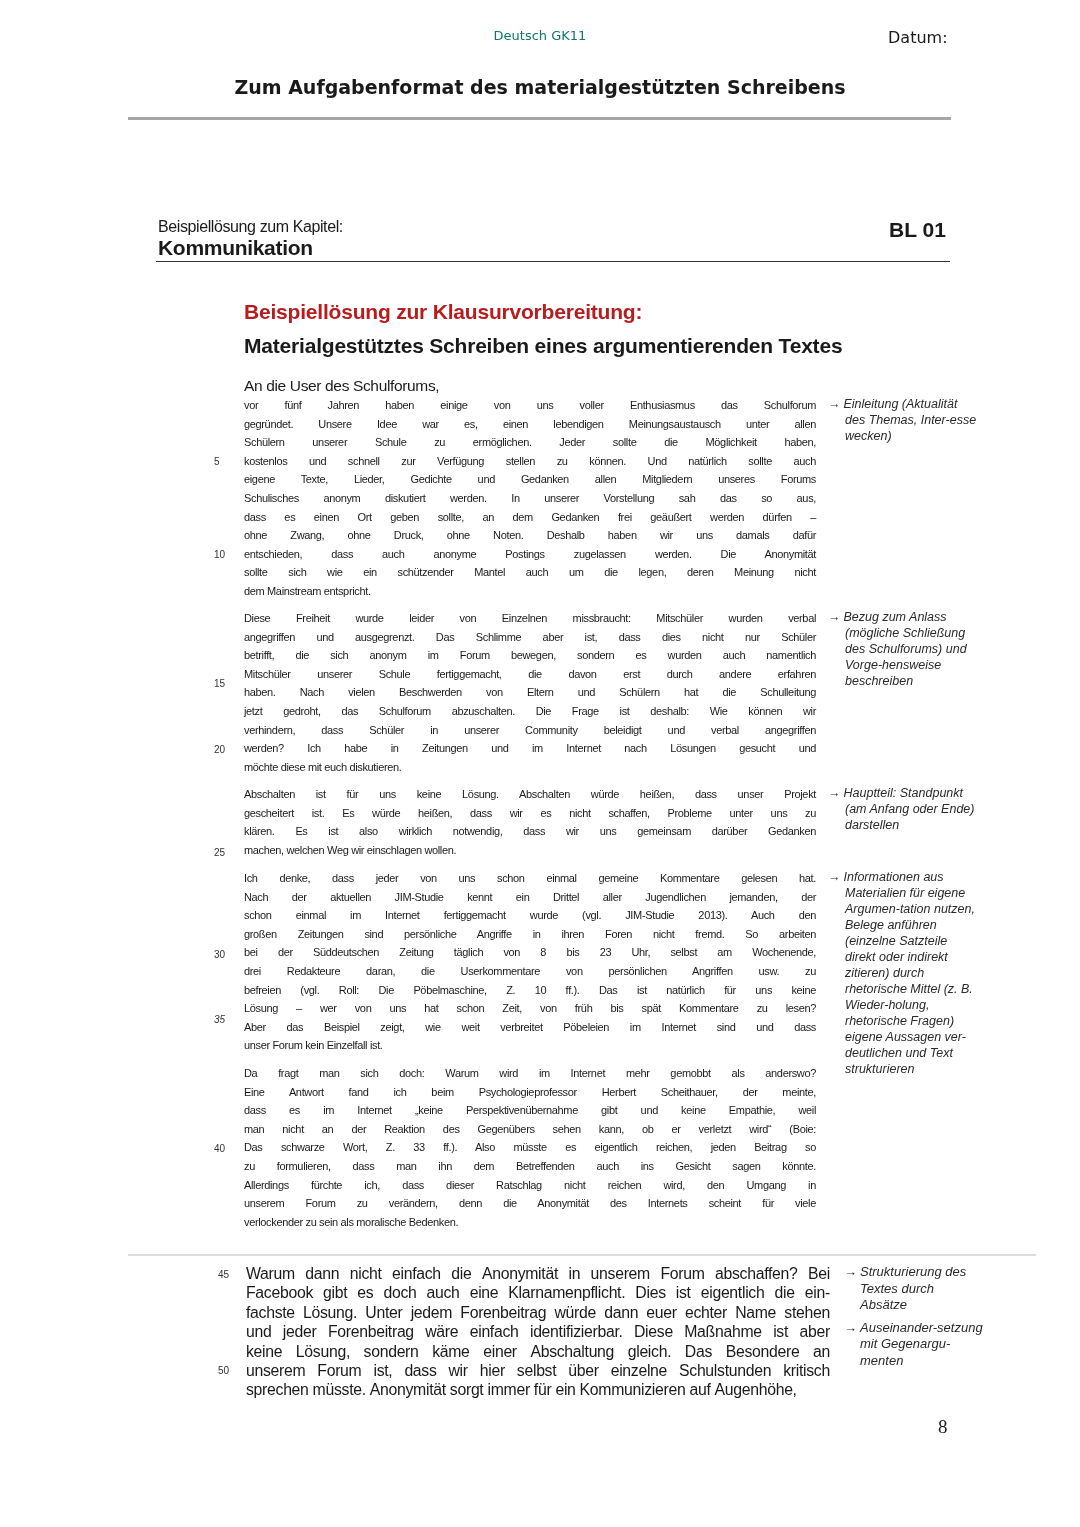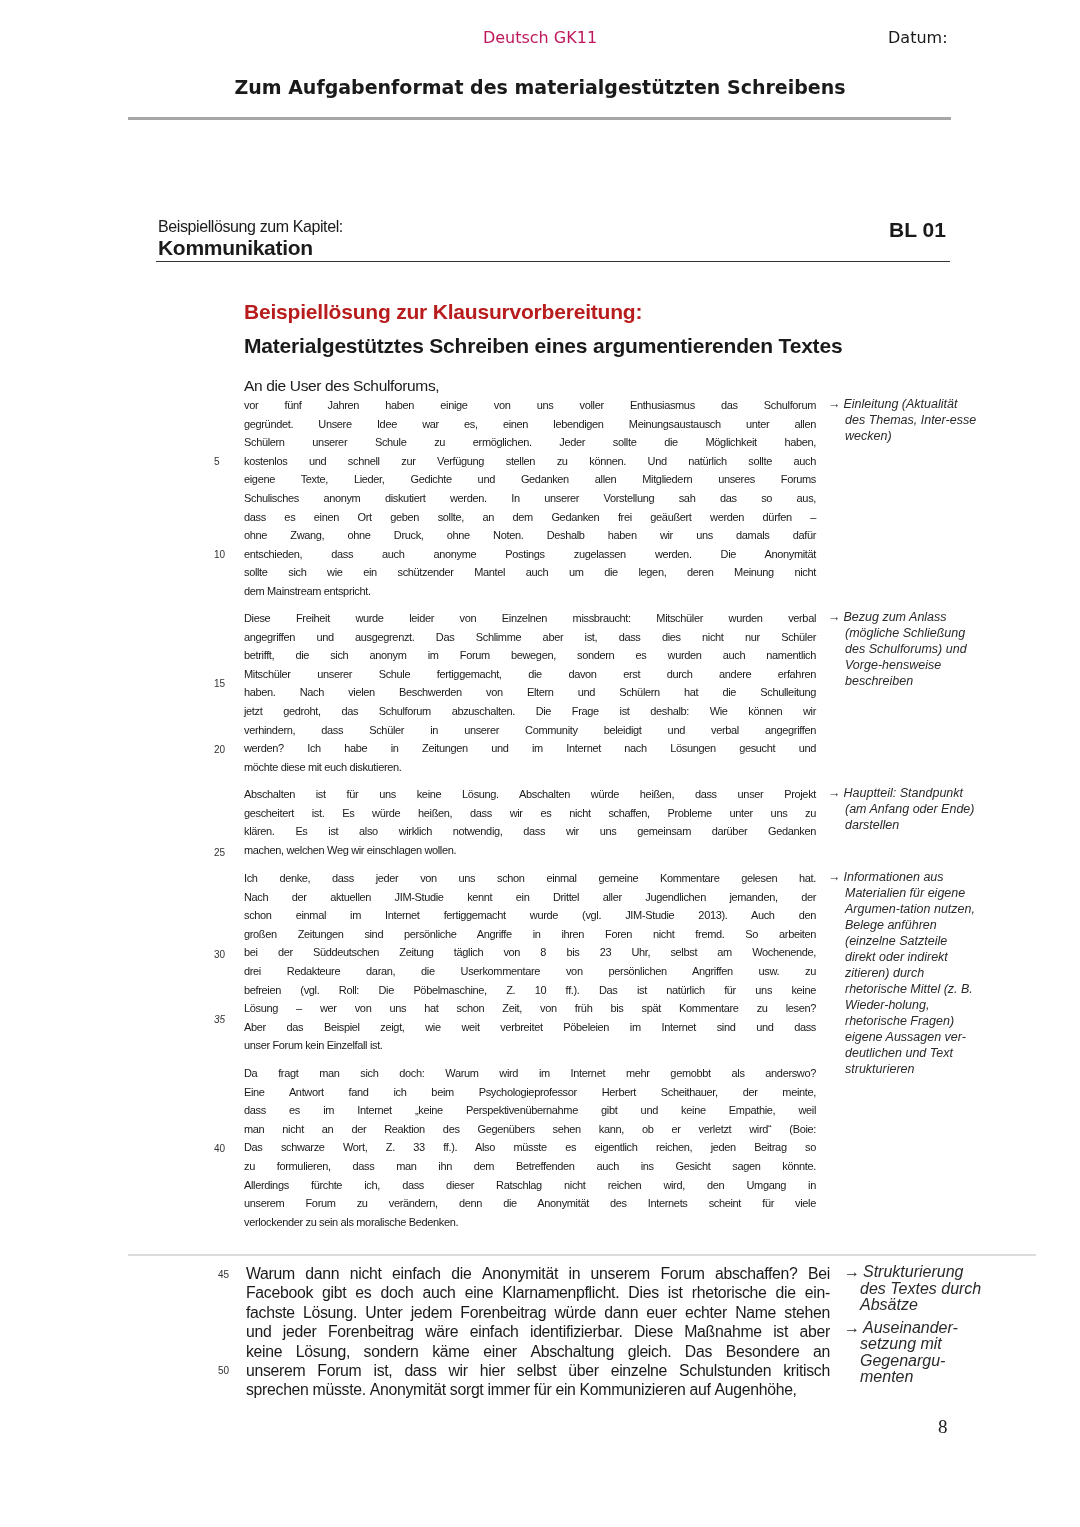--- a/index.html
+++ b/index.html
@@ -1,18 +1,18 @@
 <!DOCTYPE html>
 <html><head>
 <meta charset="utf-8">
 <style>
   html, body { margin:0; padding:0; background:#ffffff; }
   body { width:1080px; height:1527px; position:relative; overflow:hidden; color:#1a1a1a; }
   .abs { position:absolute; }
-  .hdr-course { left:0; width:1080px; top:28px; text-align:center; font-family:"DejaVu Sans", sans-serif; font-size:16px; color:#be185d; }
+  .hdr-course { left:0; width:1080px; top:28px; text-align:center; font-family:"DejaVu Sans", sans-serif; font-size:13px; color:#0f766e; }
   .hdr-date { left:888px; top:28px; font-family:"DejaVu Sans", sans-serif; font-size:16px; }
   .hdr-title { left:0; width:1080px; top:76px; text-align:center; font-family:"DejaVu Sans", sans-serif; font-weight:bold; font-size:19px; }
   .rule-gray { left:128px; width:823px; top:117px; height:3px; background:#a6a6a6; }
 
   .bl-kap { left:158px; top:218px; font-family:"Liberation Sans", sans-serif; font-size:16px; letter-spacing:-0.4px; }
   .bl-chapter { left:158px; top:236px; font-family:"Liberation Sans", sans-serif; font-size:21px; font-weight:bold; letter-spacing:-0.3px; }
   .bl-code { left:889px; top:218px; font-family:"Liberation Sans", sans-serif; font-size:21px; font-weight:bold; }
   .rule-dark { left:156px; width:794px; top:261px; height:1px; background:#333; }
 
   .h-gray { left:244px; top:300px; font-family:"Liberation Sans", sans-serif; font-size:21px; font-weight:bold; color:#b91c1c; letter-spacing:-0.2px; }
@@ -26,21 +26,21 @@
 
   .note { position:absolute; left:828px; width:150px; font-family:"Liberation Sans", sans-serif; font-style:italic; font-size:12.5px; line-height:16px; color:#2a2a2a; }
   .note .arrow { font-style:normal; margin-right:3px; }
   .note .body { display:block; padding-left:17px; text-indent:-17px; }
 
   .rule-light { left:128px; width:908px; top:1254px; height:2px; background:#dcdcdc; }
   .para2 { position:absolute; left:246px; width:584px; font-family:"Liberation Sans", sans-serif; font-size:15.8px; line-height:19.4px; letter-spacing:-0.3px; }
   .para2 .ln { display:flex; justify-content:space-between; white-space:nowrap; height:19.4px; }
   .para2 .ln.last { justify-content:flex-start; }
   .para2 .ln.last span { margin-right:4px; }
-  .note2 { position:absolute; left:844px; width:140px; font-family:"Liberation Sans", sans-serif; font-style:italic; font-size:16px; line-height:16.5px; color:#2a2a2a; }
+  .note2 { position:absolute; left:844px; width:140px; font-family:"Liberation Sans", sans-serif; font-style:italic; font-size:13px; line-height:16.5px; color:#2a2a2a; }
   .note2 .body { display:block; padding-left:16px; text-indent:-16px; }
   .pagenum { left:938px; top:1416px; font-family:"Liberation Serif", serif; font-size:19px; }
 </style>
 </head>
 <body>
 
 <div class="abs hdr-course">Deutsch GK11</div>
 <div class="abs hdr-date">Datum:</div>
 <div class="abs hdr-title">Zum Aufgabenformat des materialgestützten Schreibens</div>
 <div class="abs rule-gray"></div>
@@ -156,21 +156,21 @@
     <div class="ln">
       <span>Facebook</span>
       <span>gibt</span>
       <span>es</span>
       <span>doch</span>
       <span>auch</span>
       <span>eine</span>
       <span>Klarnamenpflicht.</span>
       <span>Dies</span>
       <span>ist</span>
-      <span>rhetorische</span>
+      <span>eigentlich</span>
       <span>die</span>
       <span>ein-</span>
     </div>
     <div class="ln">
       <span>fachste</span>
       <span>Lösung.</span>
       <span>Unter</span>
       <span>jedem</span>
       <span>Forenbeitrag</span>
       <span>würde</span>

